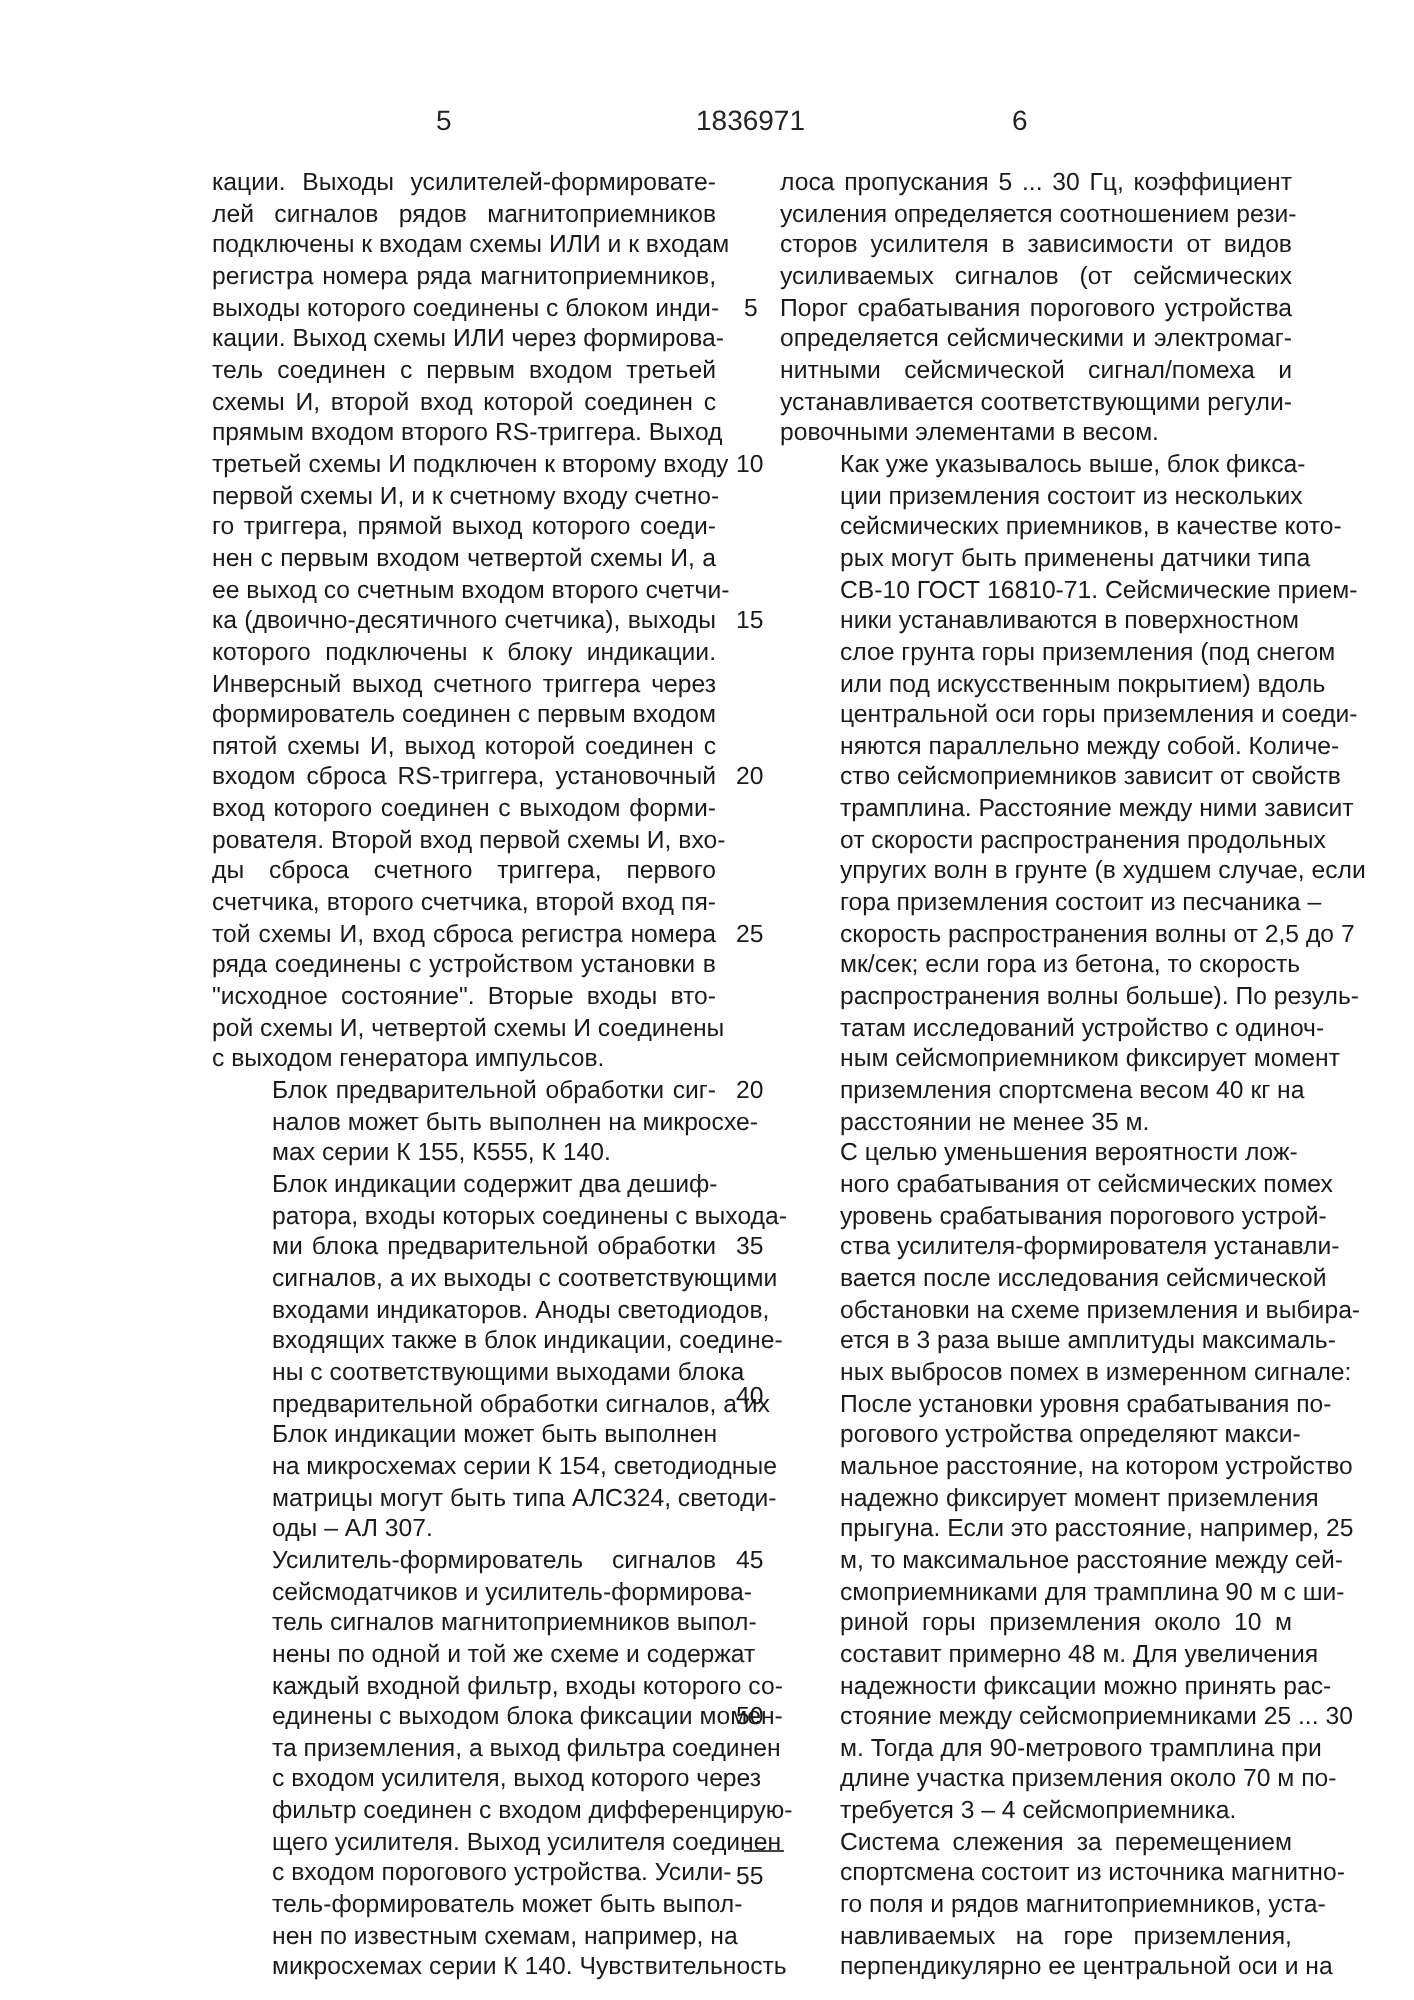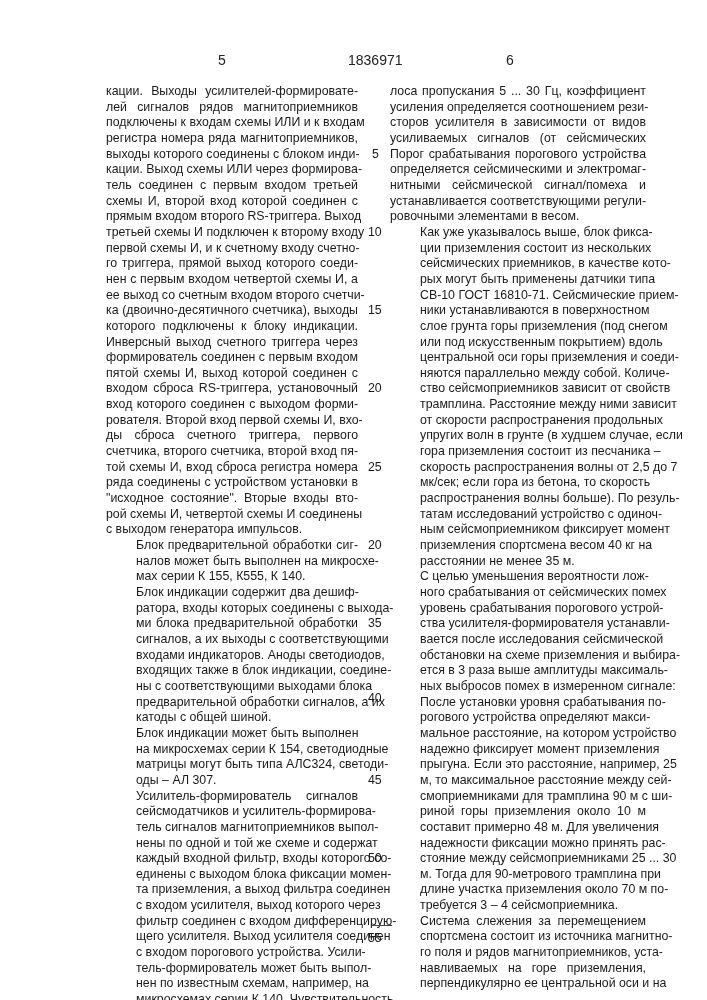--- a/index.html
+++ b/index.html
@@ -73,21 +73,20 @@
     </p>
     <p class="indent">
       <span class="line">Блок индикации содержит два дешиф-</span>
       <span class="line">ратора, входы которых соединены с выхода-</span>
       <span class="line">ми блока предварительной обработки</span>
       <span class="line">сигналов, а их выходы с соответствующими</span>
       <span class="line">входами индикаторов. Аноды светодиодов,</span>
       <span class="line">входящих также в блок индикации, соедине-</span>
       <span class="line">ны с соответствующими выходами блока</span>
       <span class="line">предварительной обработки сигналов, а их</span>
-      <span class="line last">катоды с общей шиной.</span>
     </p>
     <p class="indent">
       <span class="line">Блок индикации может быть выполнен</span>
       <span class="line">на микросхемах серии К 154, светодиодные</span>
       <span class="line">матрицы могут быть типа АЛС324, светоди-</span>
       <span class="line last">оды – АЛ 307.</span>
     </p>
     <p class="indent">
       <span class="line">Усилитель-формирователь сигналов</span>
       <span class="line">сейсмодатчиков и усилитель-формирова-</span>

